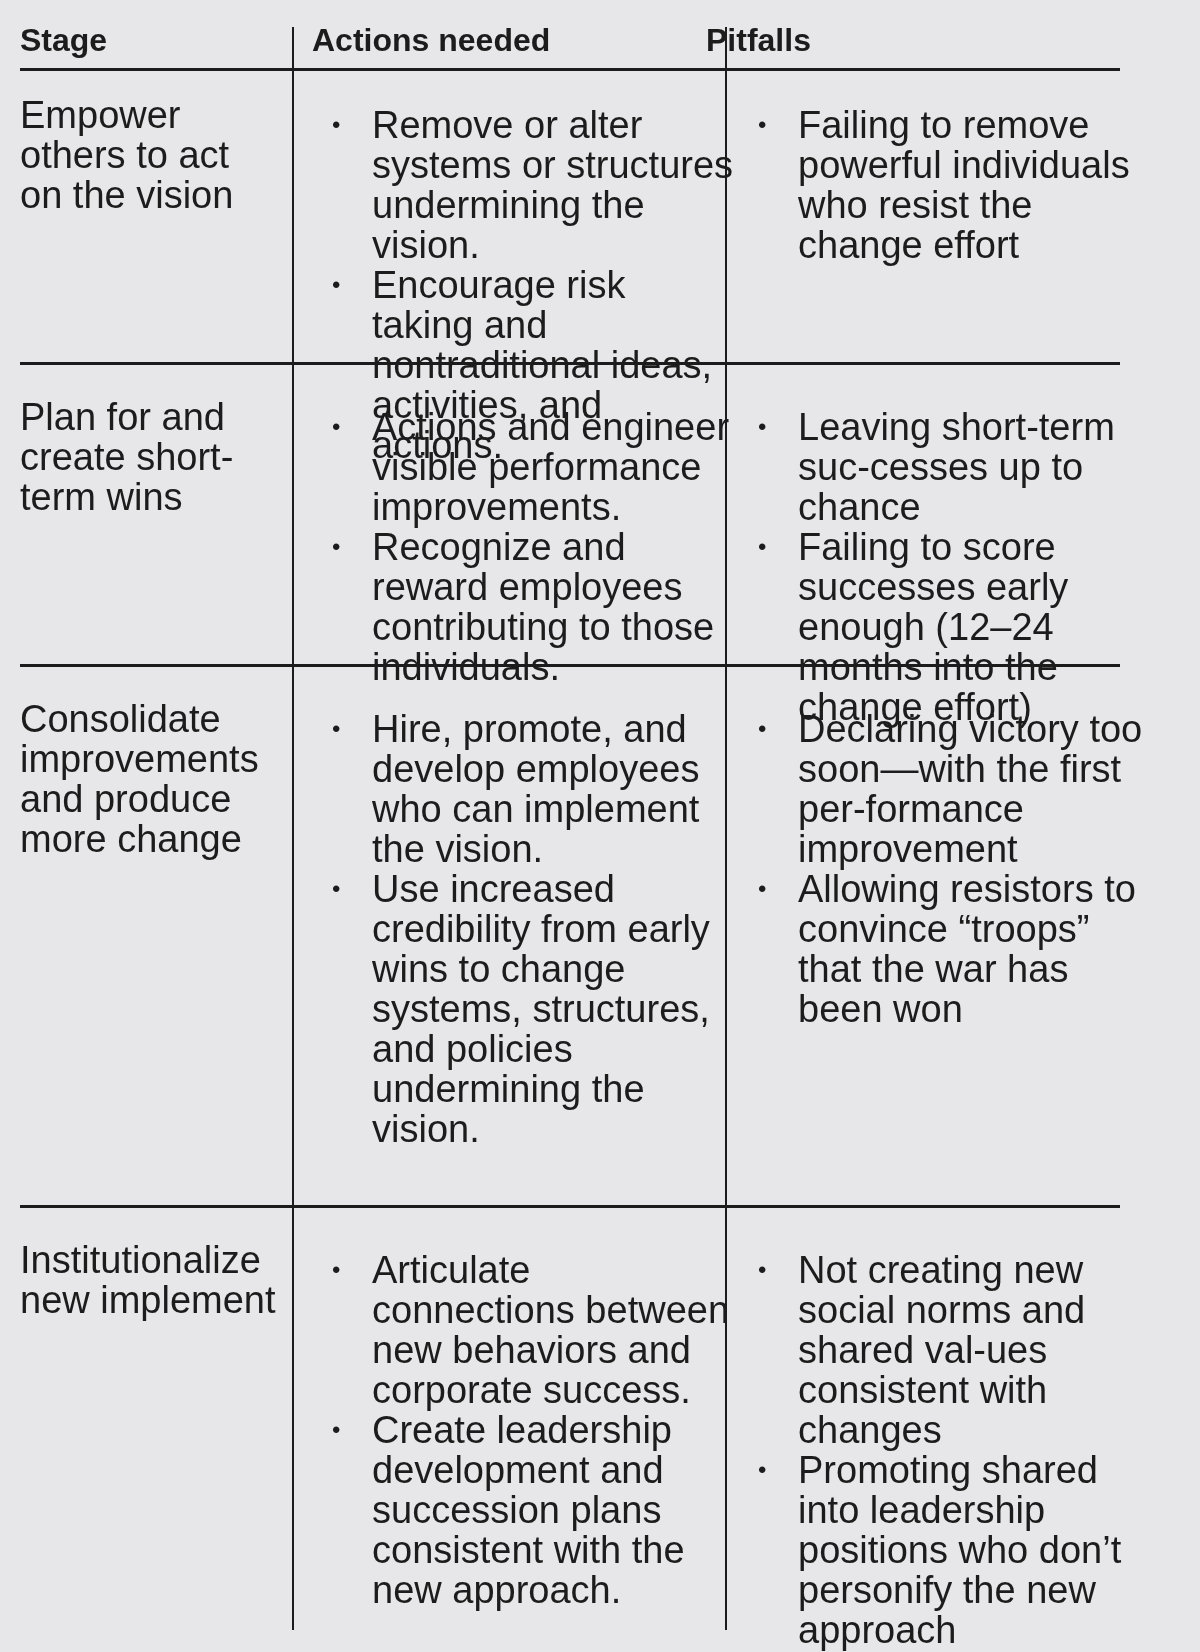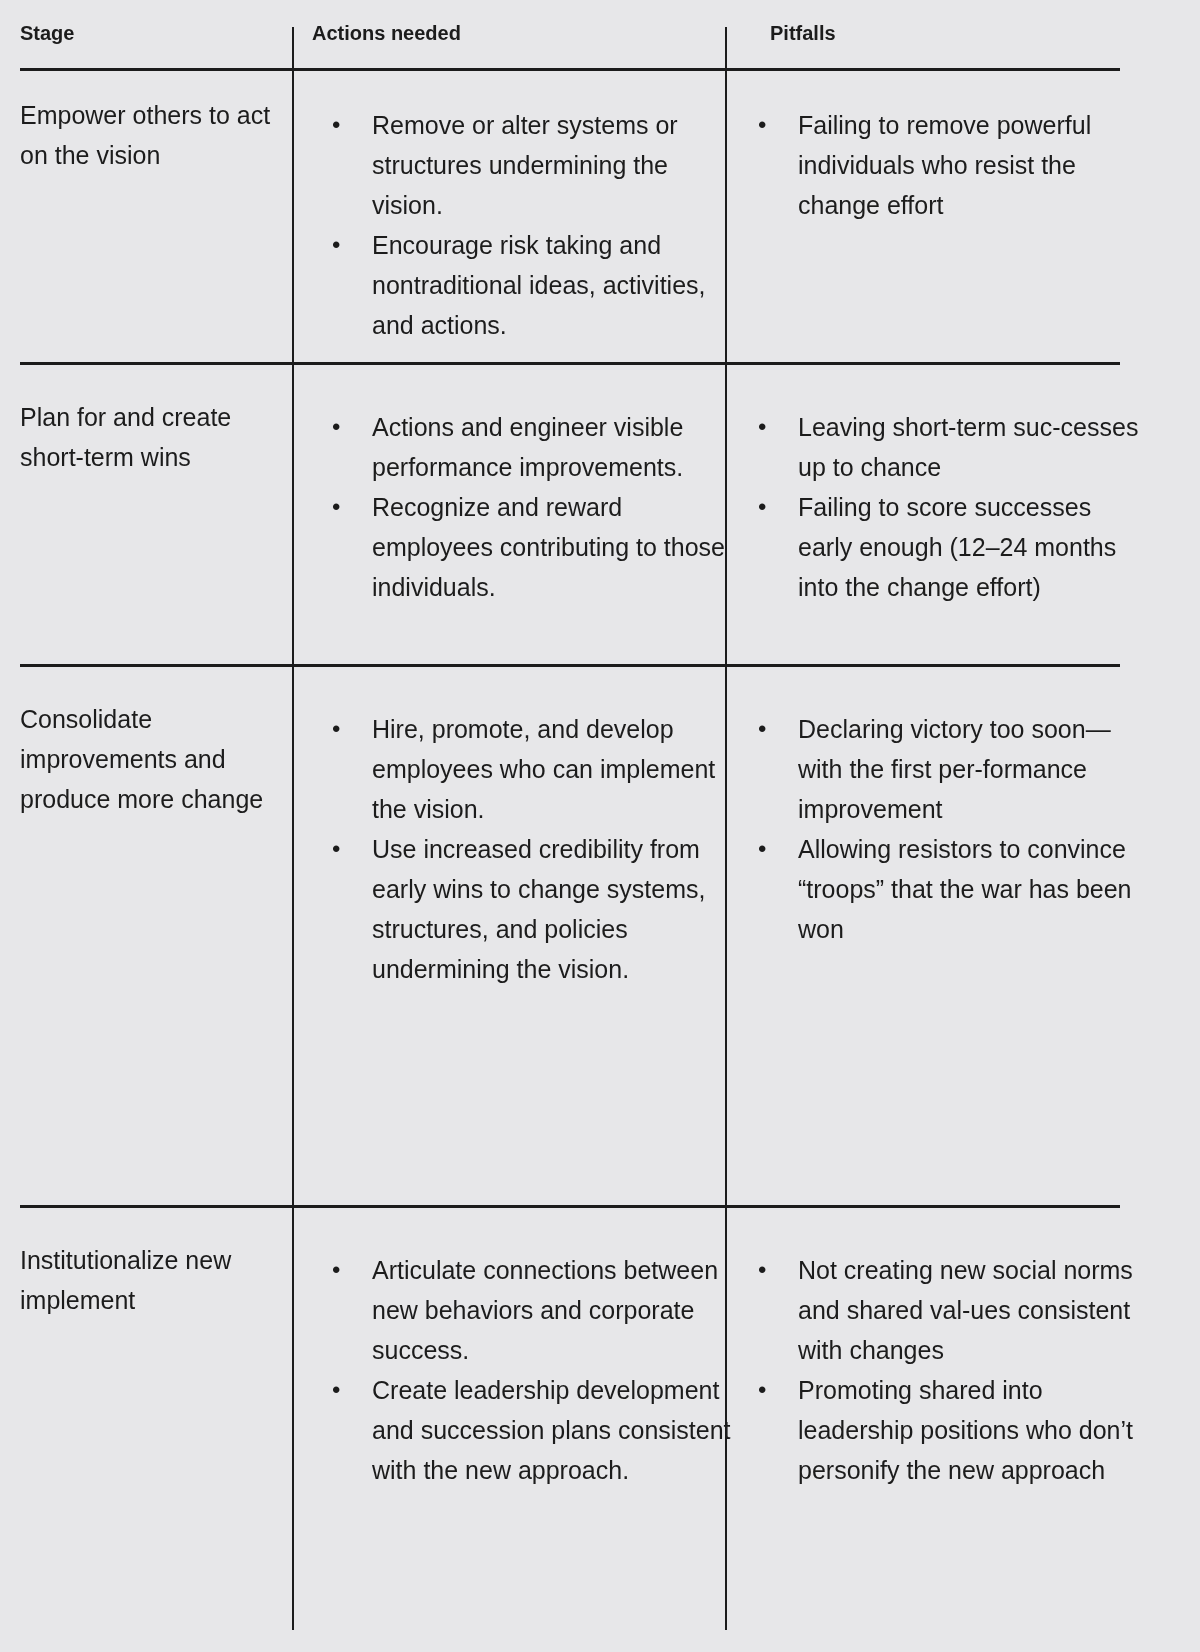--- a/index.html
+++ b/index.html
@@ -9,25 +9,25 @@
     color: #1c1c1c;
     font-family: "Liberation Sans", sans-serif;
     position: relative;
     overflow: hidden;
   }
   .table { position: absolute; left: 20px; top: 0; width: 1160px; height: 1630px; }
   .vline { position: absolute; width: 2px; background: #1c1c1c; top: 27px; bottom: 0; }
   .v1 { left: 272px; }
   .v2 { left: 705px; }
   .hline { position: absolute; left: 0; width: 1100px; height: 3px; background: #1c1c1c; }
-  .header { position: absolute; top: 22px; font-weight: bold; font-size: 20px; }
+  .header { position: absolute; top: 22px; font-weight: bold; font-size: 32px; }
   .h1 { left: 0; }
   .h2 { left: 292px; }
-  .h3 { left: 750px; }
-  .cell { position: absolute; font-size: 25px; line-height: 40px; }
+  .h3 { left: 686px; }
+  .cell { position: absolute; font-size: 38px; line-height: 40px; }
   .stage { left: 0; width: 260px; }
   .actions { left: 292px; width: 410px; }
   .pitfalls { left: 718px; width: 400px; }
   ul { margin: 12px; padding: 0; list-style: none; }
   li { position: relative; padding-left: 48px; }
   li::before { content: "•"; position: absolute; left: 8px; top: 0; font-size: 24px; }
 </style>
 </head>
 <body>
 

